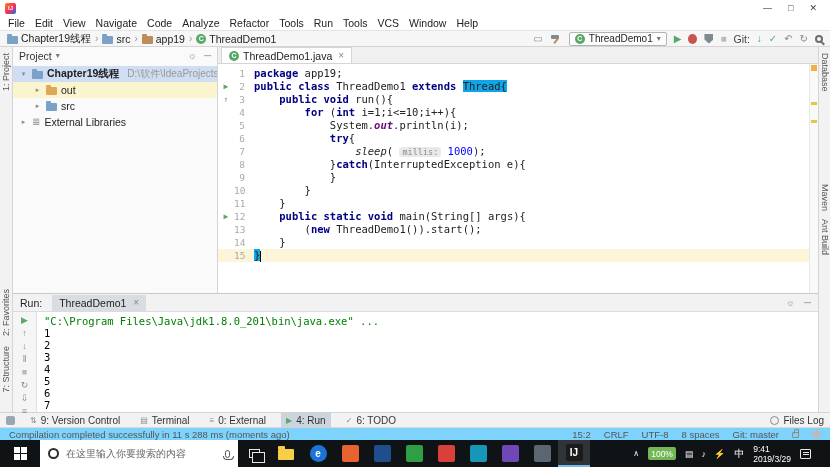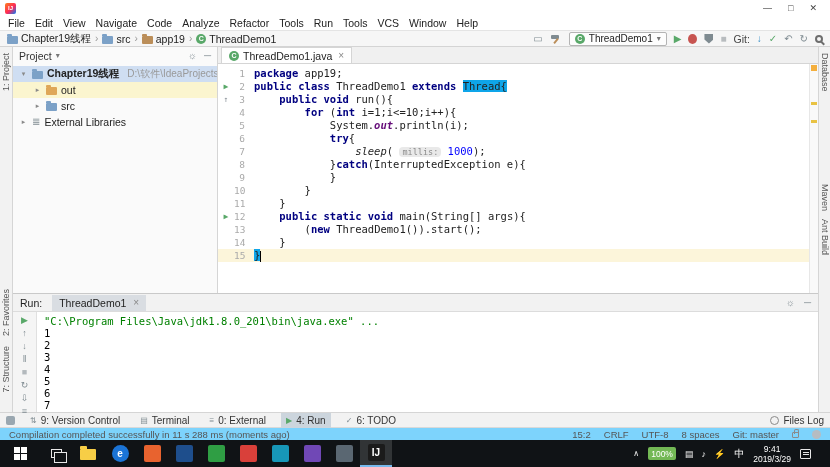--- a/index.html
+++ b/index.html
@@ -148,21 +148,21 @@
 .task-icon.active{background:rgba(255,255,255,.14);border-bottom:2px solid #76b9ed}
 .app-tile{width:17px;height:17px;border-radius:2px;display:flex;align-items:center;justify-content:center;color:#fff;font-size:10px;font-weight:bold}
 .app-tile.round{border-radius:50%}
 .tb-folder{width:16px;height:11px;background:#f7ce46;border-radius:1px;position:relative;margin-top:2px}
 .tb-folder:before{content:'';position:absolute;top:-3px;left:0;width:7px;height:3px;background:#f7ce46;border-radius:1px 1px 0 0}
 .tray{margin-left:auto;display:flex;align-items:center;gap:9px;padding-right:5px}
 .tray-icn{font-size:9px;color:#eee}
 .tray-chevron{font-size:8px;color:#eee}
 .battery{background:#73b855;padding:0 3px;border-radius:2px;color:#fff;font-size:8.5px;height:13px;display:flex;align-items:center}
 .ime{font-size:10px;color:#fff}
-.clock{text-align:center;font-size:8.5px;line-height:10px;color:#fff}
+.clock{font-size:8.5px;line-height:10px;color:#fff}
 .ac{width:11px;height:10px;border:1px solid #e8e8e8;border-radius:1px;position:relative}
 .ac:after{content:'';position:absolute;left:2px;top:2px;width:6px;height:1px;background:#e8e8e8;box-shadow:0 2px 0 #e8e8e8}
 .showdesk{width:5px;border-left:1px solid #3c4147}
 </style>
 </head>
 <body>
 
 <div class="screen">
 
   <div class="titlebar">
@@ -411,20 +411,25 @@
 
   <div class="taskbar">
     <span class="start">
       <span class="winlogo">
           <span></span>
           <span></span>
           <span></span>
           <span></span>
         </span>
     </span>
+    <span class="searchbox">
+      <span class="cortana"></span>
+      <span class="search-text">在这里输入你要搜索的内容</span>
+      <span class="mic"></span>
+    </span>
     <span class="taskview">
       <span class="tv"></span>
     </span>
     <span class="task-apps">
         <span class="task-icon">
           <span class="tb-folder"></span>
         </span>
         <span class="task-icon">
           <span class="app-tile round" style="background: rgb(27, 116, 214);">e</span>
         </span>

